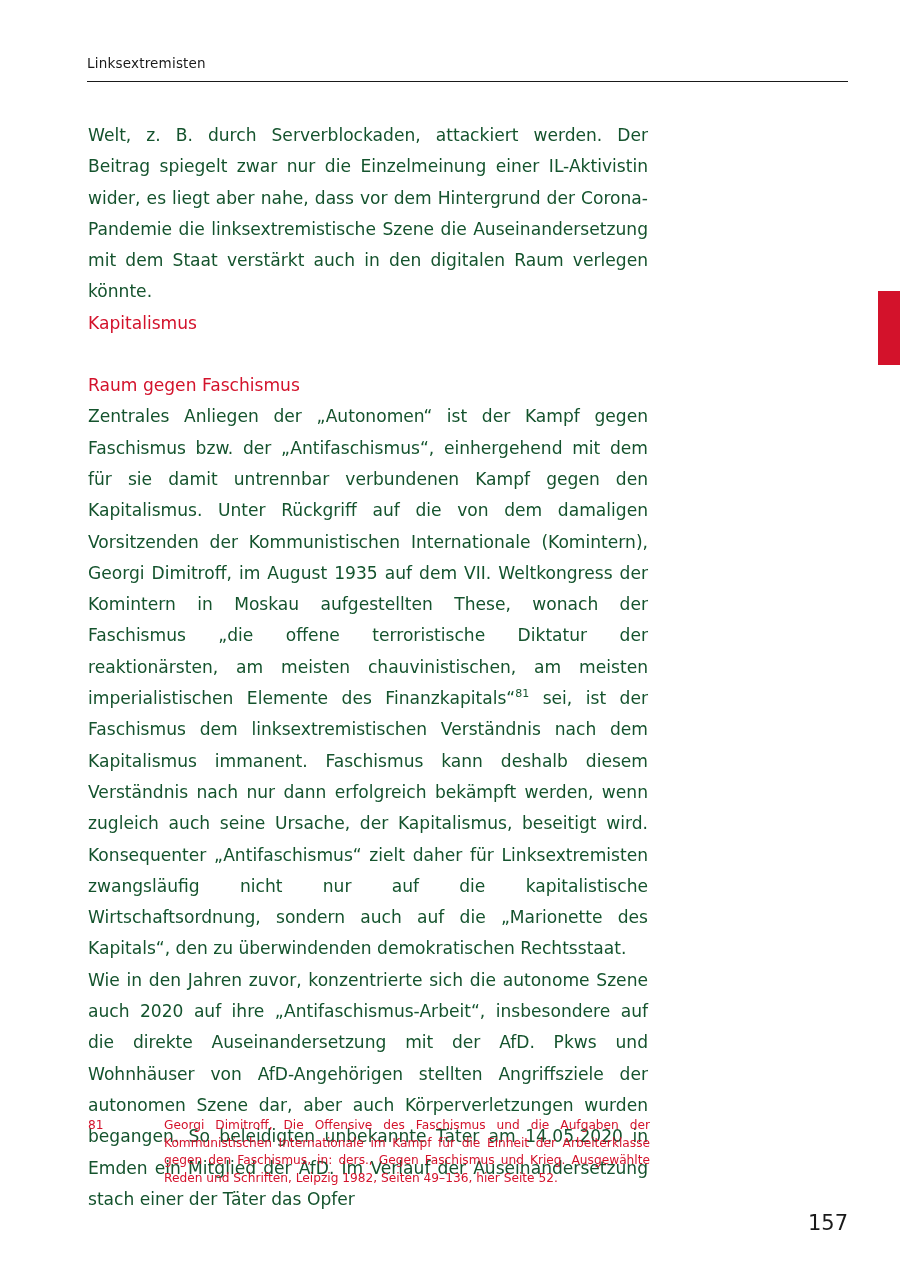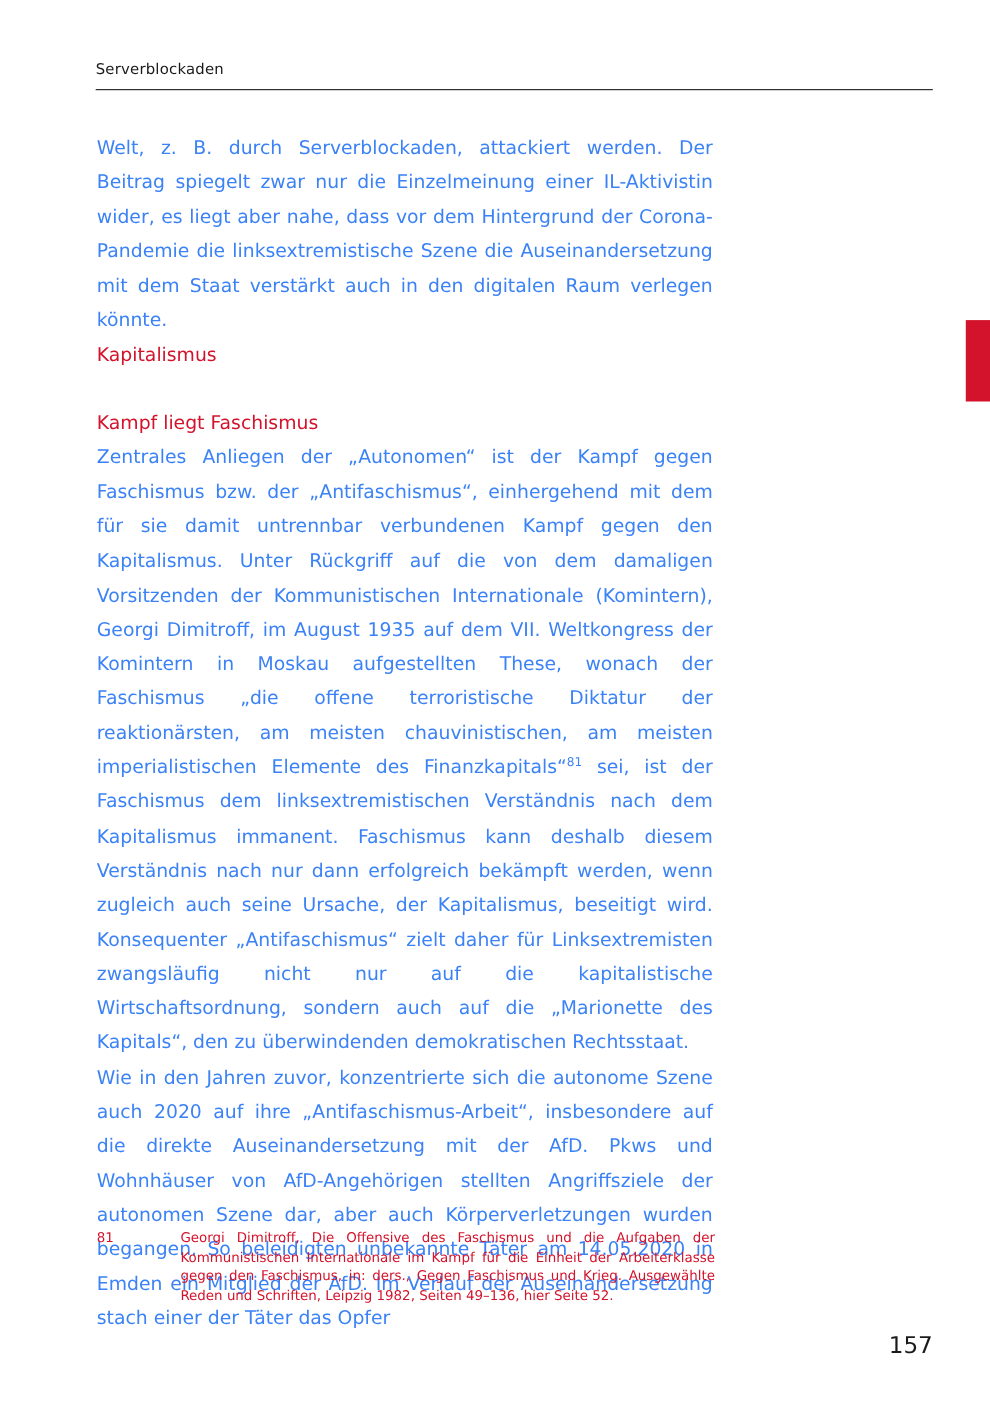--- a/index.html
+++ b/index.html
@@ -60,21 +60,21 @@
     width: 560px;
   }
 
   p.body {
     margin: 0 0 0 0;
     font-size: 17.1px;
     line-height: 31.3px;
     text-align: justify;
     text-justify: inter-word;
     hyphens: manual;
-    color: #3b82f6;
+    color: #14532d;
   }
 
   .gap-after-para { margin-bottom: 31px; }
 
   h2.section-head {
     margin: 0;
     font-size: 17.1px;
     line-height: 31.3px;
     font-weight: normal;
     color: #d3122b;
@@ -127,34 +127,34 @@
     bottom: 41px;
     font-size: 21px;
     color: #1a1a1a;
   }
 </style>
 </head>
 <body>
 
 <div class="page">
 
-  <div class="running-head">Serverblockaden</div>
+  <div class="running-head">Linksextremisten</div>
   <div class="head-rule"></div>
 
   <div class="side-marker"></div>
 
   <div class="column">
 
     <p class="body gap-after-para">Welt, z. B. durch Serverblockaden, attackiert werden. Der Beitrag spiegelt zwar nur die Einzelmeinung einer IL-Aktivistin wider, es liegt aber nahe, dass vor dem Hintergrund der Corona-Pandemie die linksextremistische Szene die Auseinandersetzung mit dem Staat verstärkt auch in den digitalen Raum verlegen könnte.</p>
 
     <h2 class="section-head">Kapitalismus</h2>
 
     <div class="spacer-31"></div>
 
-    <h3 class="sub-head">Kampf liegt Faschismus</h3>
+    <h3 class="sub-head">Raum gegen Faschismus</h3>
 
     <p class="body gap-after-para"><span>Zentrales Anliegen der „Autonomen“ ist der Kampf gegen Faschismus bzw. der „Antifaschismus“, einhergehend mit dem für sie damit untrennbar verbundenen Kampf gegen den Kapitalismus. Unter Rückgriff auf die von dem damaligen Vorsitzenden der Kommunistischen Internationale (Komintern), Georgi Dimitroff, im August 1935 auf dem VII. Weltkongress der Komintern in Moskau aufgestellten These, wonach der Faschismus „die offene terroristische Diktatur der reaktionärsten, am meisten chauvinistischen, am meisten imperialistischen Elemente des Finanzkapitals“</span><sup class="fn-ref">81</sup><span> sei, ist der Faschismus dem linksextremistischen Verständnis nach dem Kapitalismus immanent. Faschismus kann deshalb diesem Verständnis nach nur dann erfolgreich bekämpft werden, wenn zugleich auch seine Ursache, der Kapitalismus, beseitigt wird. Konsequenter „Antifaschismus“ zielt daher für Linksextremisten zwangsläufig nicht nur auf die kapitalistische Wirtschaftsordnung, sondern auch auf die „Marionette des Kapitals“, den zu überwindenden demokratischen Rechtsstaat.</span></p>
 
 
     <p class="body">Wie in den Jahren zuvor, konzentrierte sich die autonome Szene auch 2020 auf ihre „Antifaschismus-Arbeit“, insbesondere auf die direkte Auseinandersetzung mit der AfD. Pkws und Wohnhäuser von AfD-Angehörigen stellten Angriffsziele der autonomen Szene dar, aber auch Körperverletzungen wurden begangen. So beleidigten unbekannte Täter am 14.05.2020 in Emden ein Mitglied der AfD. Im Verlauf der Auseinandersetzung stach einer der Täter das Opfer</p>
 
   </div>
 
   <div class="footnote">
     <div class="footnote-row">

